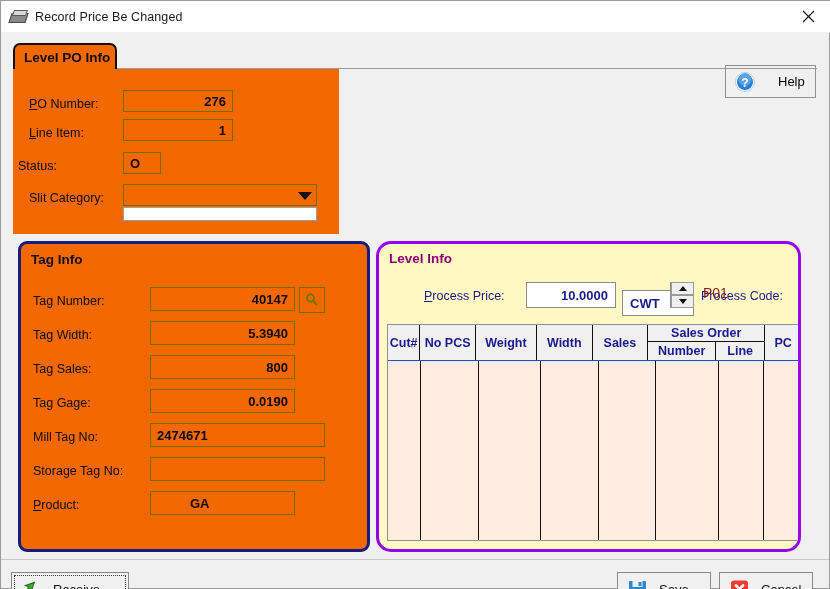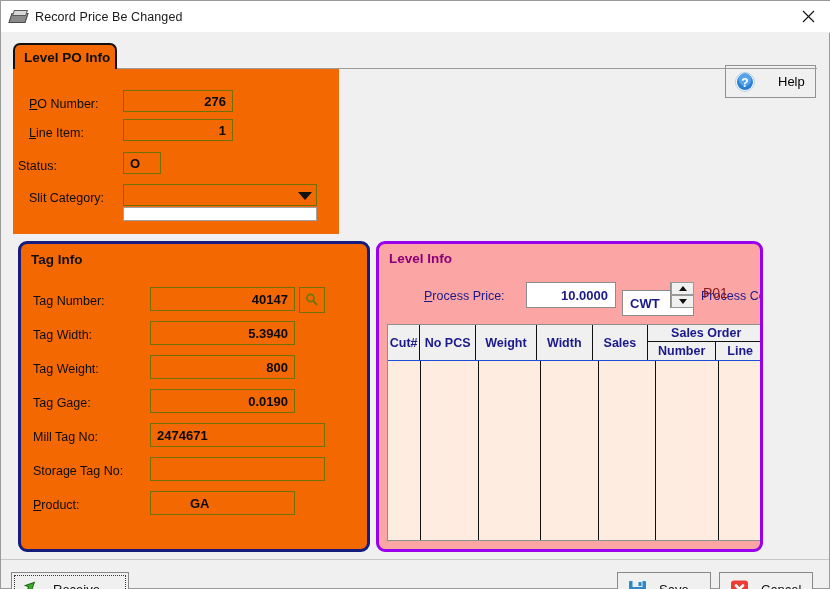--- a/index.html
+++ b/index.html
@@ -183,24 +183,24 @@
     background: #f36800;
     border: 1px solid #6f7000;
     box-sizing: border-box;
     display: flex; align-items: center; justify-content: center;
     cursor: pointer;
   }
 
   
   .levelinfo {
     position: absolute; left: 375px; top: 209px;
-    width: 387px; height: 311px;
-    background: #fca5a5;
+    width: 425px; height: 311px;
+    background: #fef9c3;
     border: 3px solid #9900ee;
-    border-radius: 9px;
+    border-radius: 15px;
     box-sizing: border-box;
     overflow: hidden;
   }
   .levelinfo-title {
     position: absolute; left: 10px; top: 7px;
     font-size: 13.5px; font-weight: bold; color: #8b0077;
   }
   .wfield {
     position: absolute;
     background: #ffffff;
@@ -383,21 +383,21 @@
       <div class="searchbtn" style="left:278px; top:43px;">
         <svg width="16" height="16" viewBox="0 0 16 16">
           <circle cx="6.5" cy="6" r="3.6" fill="none" stroke="#5f7a00" stroke-width="1.6"></circle>
           <line x1="9.3" y1="8.9" x2="13" y2="13" stroke="#5f7a00" stroke-width="1.8"></line>
         </svg>
       </div>
 
       <div class="olabel" style="left:12px; top:84px;">Tag Width:</div>
       <div class="ofield right" style="position:absolute; left:129px; top:77px; width:145px; height:24px;">5.3940</div>
 
-      <div class="olabel" style="left:12px; top:118px;">Tag Weight:</div>
+      <div class="olabel" style="left:12px; top:118px;">Tag Sales:</div>
       <div class="ofield right" style="position:absolute; left:129px; top:111px; width:145px; height:24px;">800</div>
 
       <div class="olabel" style="left:12px; top:152px;">Tag Gage:</div>
       <div class="ofield right" style="position:absolute; left:129px; top:145px; width:145px; height:24px;">0.0190</div>
 
       <div class="olabel" style="left:12px; top:186px;">Mill Tag No:</div>
       <div class="ofield" style="position:absolute; left:129px; top:179px; width:175px; height:24px;">2474671</div>
 
       <div class="olabel" style="left:12px; top:220px;">Storage Tag No:</div>
       <div class="ofield" style="position:absolute; left:129px; top:213px; width:175px; height:24px;"></div>

